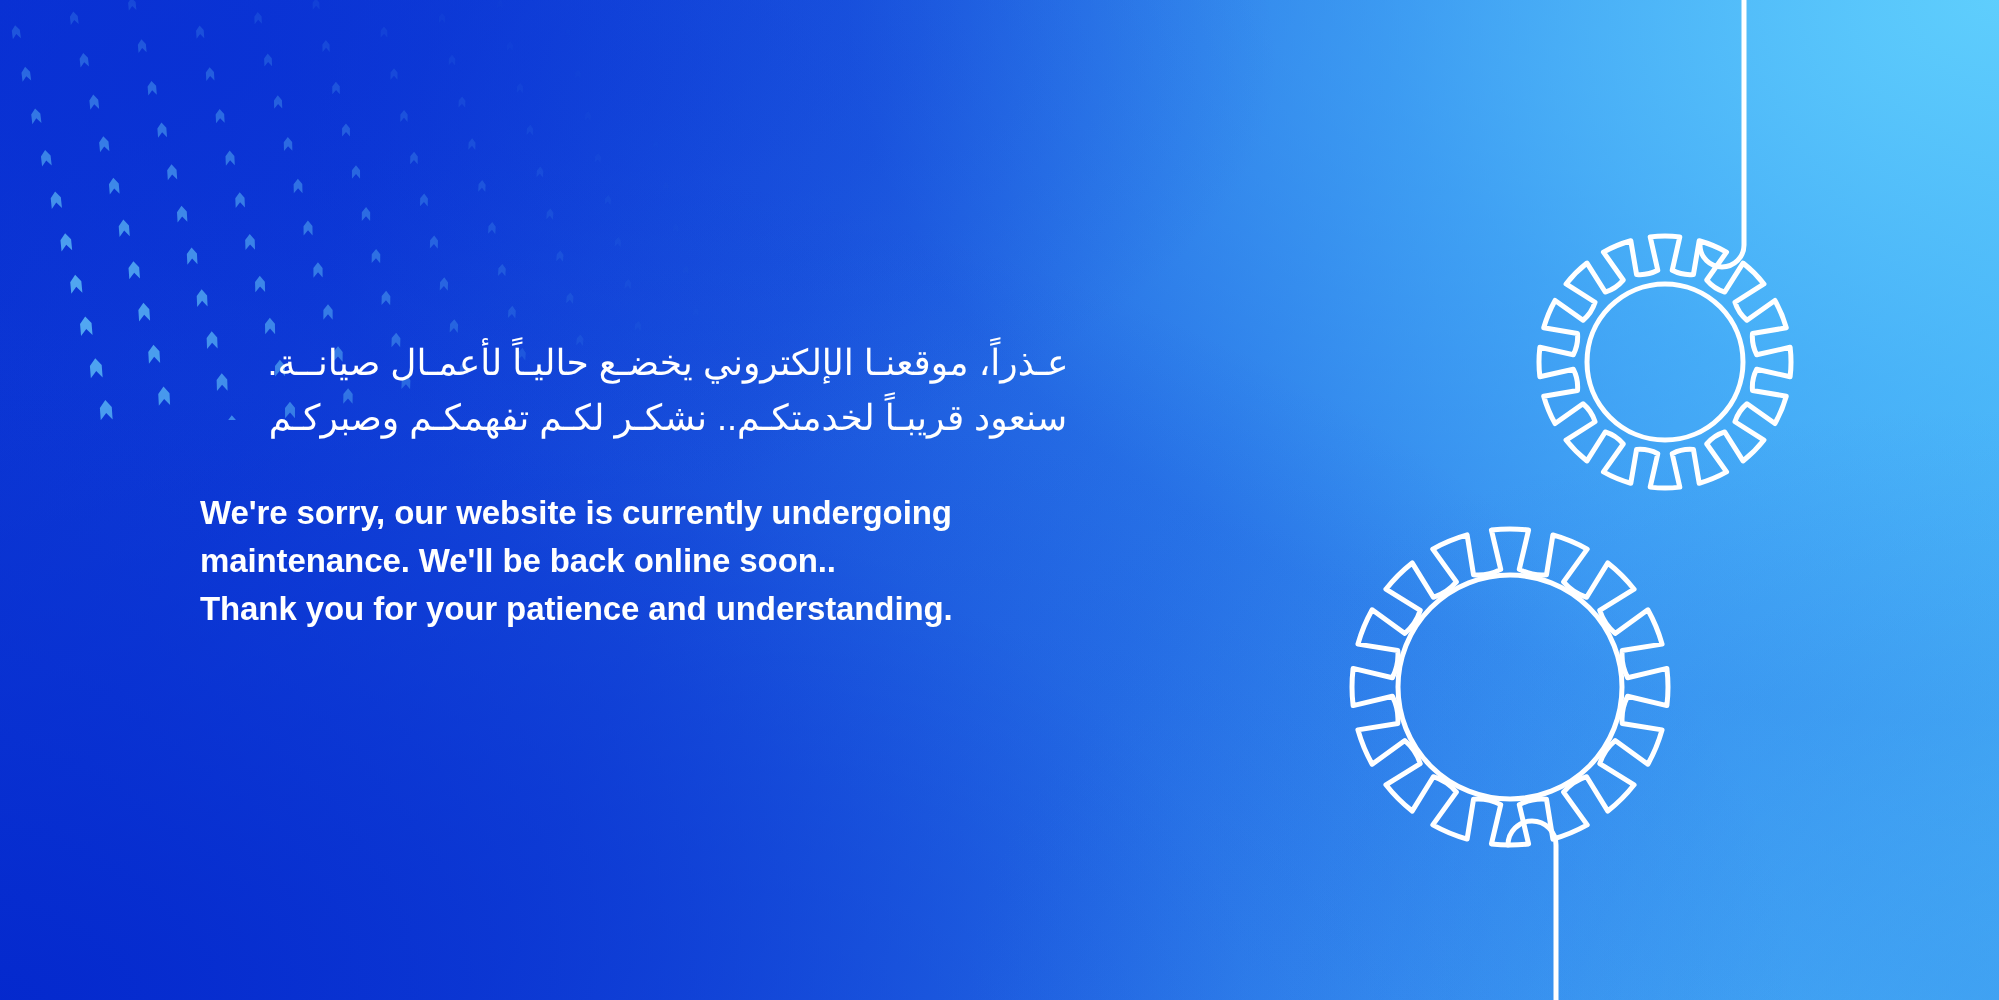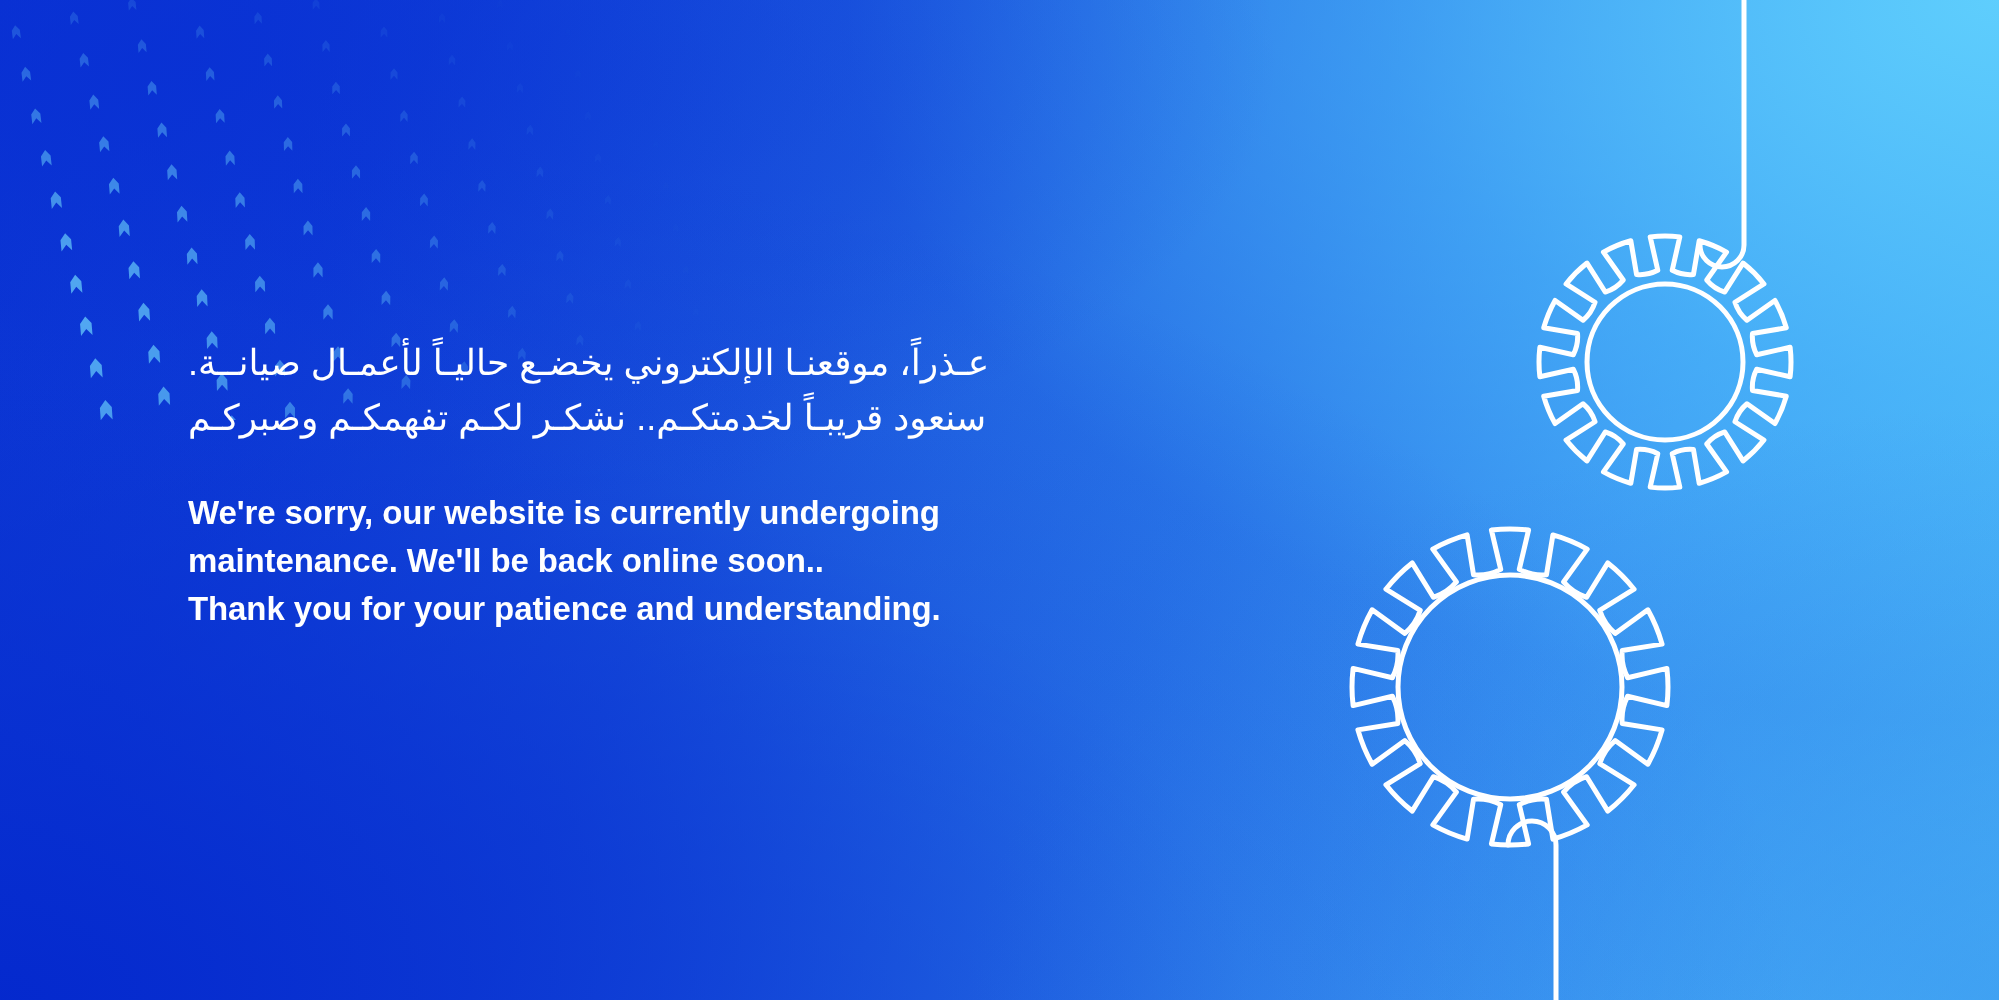--- a/index.html
+++ b/index.html
@@ -84,30 +84,30 @@
   
   .copy {
     position: absolute;
     left: 188px;
     top: 336px;
     width: 960px;
     color: #ffffff;
   }
   .copy-ar {
     direction: rtl;
-    text-align: left;
+    text-align: center;
     font-size: 36px;
     line-height: 1.52;
     font-weight: 400;
     letter-spacing: 0.2px;
     white-space: pre-line;
     margin: 0;
   }
   .copy-en {
-    margin: 0;
+    margin: 12px;
     margin-top: 44px;
     font-size: 33px;
     line-height: 1.45;
     font-weight: 700;
     letter-spacing: -0.1px;
     white-space: pre-line;
   }
 </style>
 </head>
 <body>

